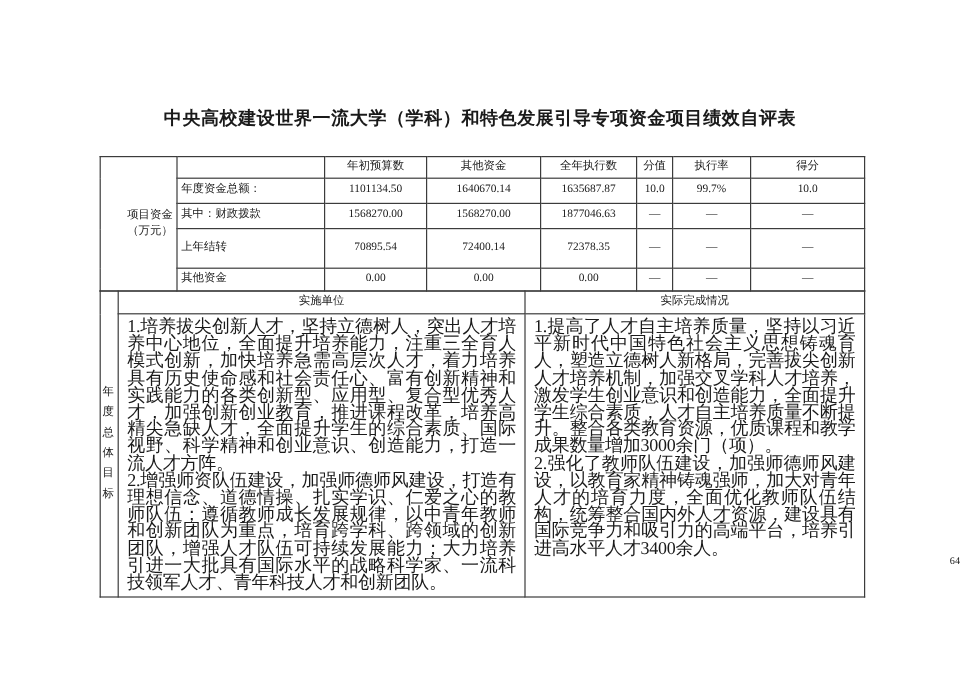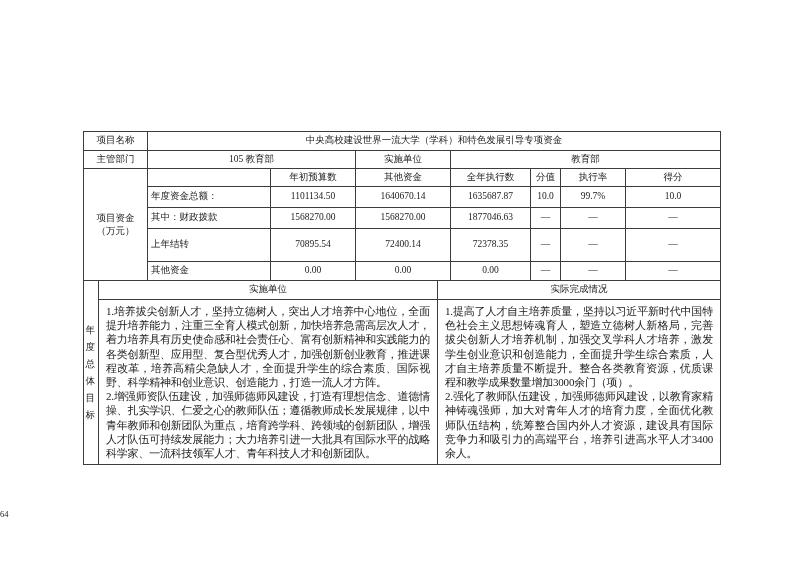--- a/index.html
+++ b/index.html
@@ -31,65 +31,46 @@
   }
   td.c{text-align:center;}
   td.r{padding-right:5px;}
 
   
   td.goalbody{
     vertical-align:top;white-space:normal;
     padding:4px 7px 4px 7px;
   }
   .goalbody p{
-    margin:0;font-size:11px;line-height:14.2px;
+    margin:0;font-size:15px;line-height:14.2px;
     text-align:justify;letter-spacing:-0.2px;
   }
 
-  .fund-group div{text-align:center;line-height:13px;font-size:9.5px;}
+  .fund-group div{text-align:right;line-height:13px;font-size:9.5px;}
 
   .vert-label{
     width:11px;margin:0 auto;
     word-break:break-all;
     font-size:9.5px;line-height:17px;white-space:normal;
   }
 
   .page-num{
-    position:absolute;top:509px;left:0;right:0;
-    text-align:left;font-size:8.5px;font-weight:normal;
+    position:absolute;top:462px;left:0;right:0;
+    text-align:right;font-size:8.5px;font-weight:normal;
   }
 </style>
 </head>
 <body>
 
 <div class="sheet">
 
+  <div class="doc-title">中央高校建设世界一流大学（学科）和特色发展引导专项资金项目绩效自评表</div>
 
   <div class="tablewrap">
 
-    <table class="ta">
-      <colgroup>
-          <col style="width:64px">
-          <col style="width:208px">
-          <col style="width:95px">
-          <col style="width:270px">
-        </colgroup>
-      <tbody>
-          <tr style="height:19px">
-        <td class="c">项目名称</td>
-        <td class="c" colspan="3">中央高校建设世界一流大学（学科）和特色发展引导专项资金</td>
-      </tr>
-      <tr style="height:18px">
-        <td class="c">主管部门</td>
-        <td class="c">105 教育部</td>
-        <td class="c">实施单位</td>
-        <td class="c">教育部</td>
-      </tr>
-    </tbody>
-      </table>
 
     <table class="tb">
       <colgroup>
           <col style="width:64px">
           <col style="width:123px">
           <col style="width:85px">
           <col style="width:95px">
           <col style="width:80px">
           <col style="width:30px">
           <col style="width:65px">

